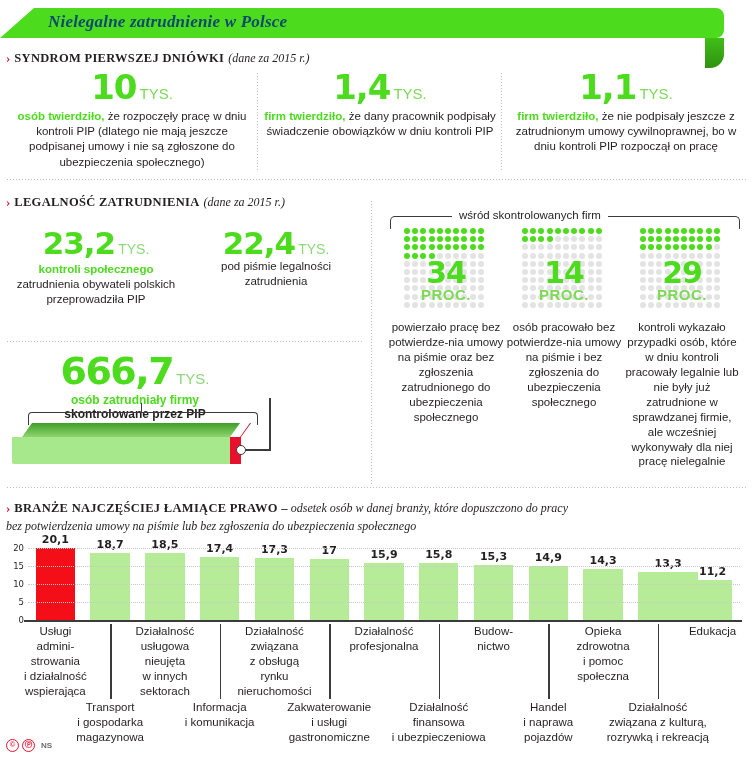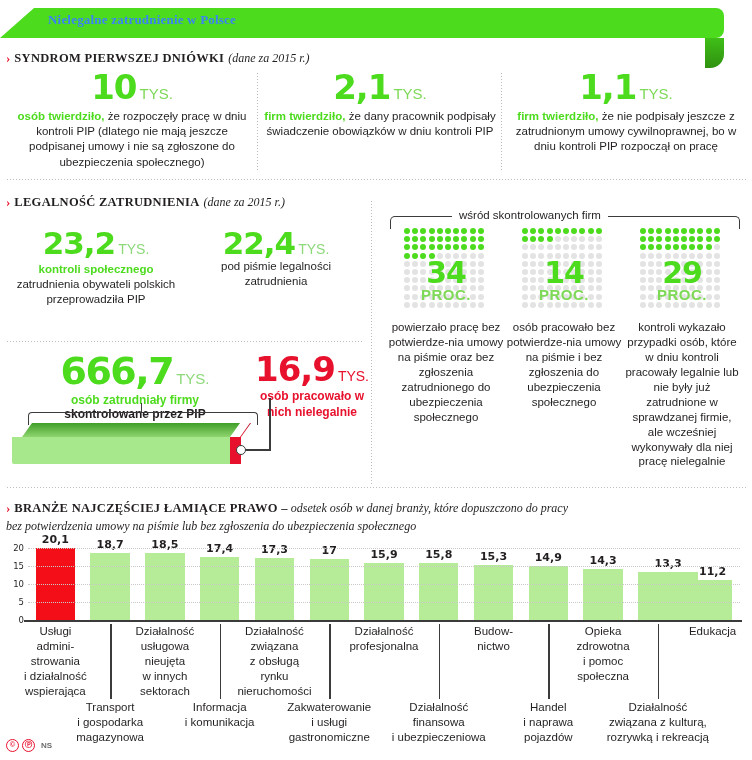--- a/index.html
+++ b/index.html
@@ -11,22 +11,22 @@
   .page{position:relative;width:752px;height:760px;}
 
   
   .banner{position:absolute;left:0;top:8px;width:724px;height:30px;background:#4ddb1e;
           border-radius:0 8px 8px 0;}
   .banner-notch{position:absolute;left:0;top:8px;width:34px;height:30px;background:#ffffff;
           clip-path:polygon(0 0,100% 0,0 100%);}
   .banner-tail{position:absolute;left:705px;top:38px;width:19px;height:30px;
           background:linear-gradient(180deg,#3fbf18 0%,#2f9110 100%);
           border-radius:0 0 14px 0;}
-  .banner-title{position:absolute;left:48px;top:12px;font-size:13px;font-weight:bold;
-          color:#3b82f6;letter-spacing:.2px;font-family:"Liberation Serif",serif;}
+  .banner-title{position:absolute;left:48px;top:12px;font-size:17px;font-weight:bold;
+          color:#0c4a6e;letter-spacing:.2px;font-family:"Liberation Serif",serif;font-style:italic;}
 
   
   .sec-head{position:absolute;font-family:"Liberation Serif",serif;}
   .sec-bullet{display:inline-block;color:#e8112d;font-weight:bold;font-size:13px;
           margin-right:5px;letter-spacing:-1px;}
   .sec-title{font-weight:bold;font-size:12.5px;letter-spacing:.3px;text-transform:uppercase;color:#231f20;}
   .sec-sub{font-style:italic;font-size:12px;color:#231f20;font-weight:normal;}
 
   
   .hdots{position:absolute;height:3px;
@@ -145,21 +145,21 @@
 
   <div class="stat" style="left:8px;top:70px;width:248px;">
     <div>
       <span class="big">10</span><span class="unit">TYS.</span>
     </div>
     <div class="txt"><b>osób twierdziło,</b><span> że rozpoczęły pracę w dniu kontroli PIP (dlatego nie mają jeszcze podpisanej umowy i nie są zgłoszone do ubezpieczenia społecznego)</span></div>
   </div>
 
   <div class="stat" style="left:262px;top:70px;width:236px;">
     <div>
-      <span class="big">2,1</span><span class="unit">TYS.</span>
+      <span class="big">1,4</span><span class="unit">TYS.</span>
     </div>
     <div class="txt"><b>firm twierdziło,</b><span> że dany pracownik podpisały świadczenie obowiązków w dniu kontroli PIP</span></div>
   </div>
 
   <div class="stat" style="left:506px;top:70px;width:240px;">
     <div>
       <span class="big">1,1</span><span class="unit">TYS.</span>
     </div>
     <div class="txt"><b>firm twierdziło,</b><span> że nie podpisały jeszcze z zatrudnionym umowy cywilnoprawnej, bo w dniu kontroli PIP rozpoczął on pracę</span></div>
   </div>
@@ -192,26 +192,20 @@
   <div class="vdots" style="left:370px;top:200px;height:286px;"></div>
 
   <div class="bigblock">
     <div>
       <span class="big">666,7</span><span class="unit">TYS.</span>
     </div>
     <div class="lead">osób zatrudniały firmy</div>
     <div class="txt">skontrolowane przez PIP</div>
   </div>
 
-  <div class="redblock">
-    <div>
-      <span class="big">16,9</span><span class="unit">TYS.</span>
-    </div>
-    <div class="txt">osób pracowało w nich nielegalnie</div>
-  </div>
 
   <div class="bracket"></div>
   <div class="bracket-tick"></div>
   <div class="bar3d-top"></div>
   <div class="bar3d-front"></div>
   <div class="bar3d-red-top"></div>
   <div class="bar3d-red"></div>
   <div class="leader"></div>
   <div class="leader-v"></div>
   <div class="leader-dot"></div>

